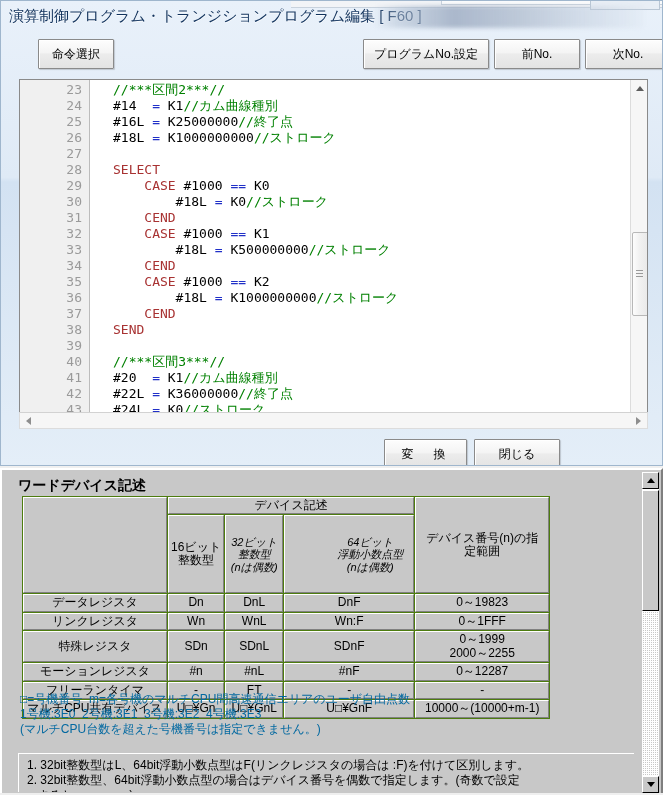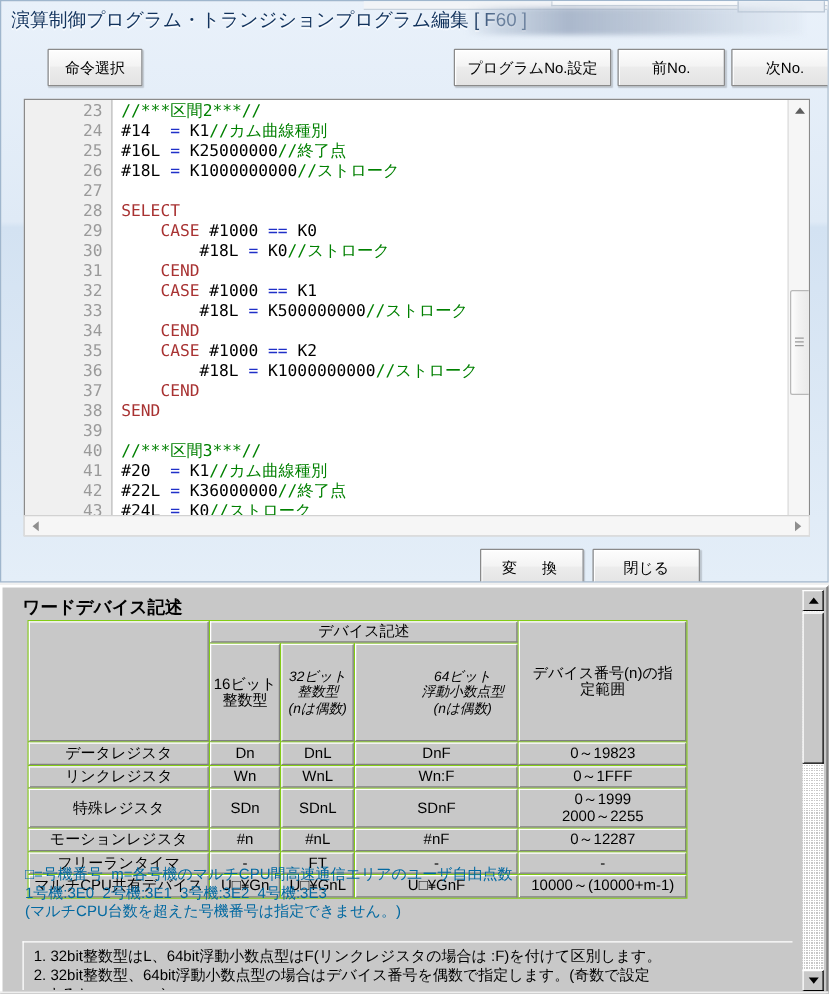--- a/index.html
+++ b/index.html
@@ -94,21 +94,21 @@
   .gutter .ln{
     height:16px;line-height:16px;
     text-align:right;padding-right:7px;
     font-family:"DejaVu Sans Mono","Liberation Mono",monospace;
     font-size:13px;color:#9a9a9a;
   }
   .code-pane{
     position:absolute;left:71px;top:0;right:18px;height:100%;
     overflow:hidden;background:#fff;
   }
-  .code-pane-inner{padding:2px 0 0 6px;}
+  .code-pane-inner{padding:2px 0 0 22px;}
   .code-line{
     height:16px;line-height:16px;white-space:pre;
     font-family:"DejaVu Sans Mono","Liberation Mono",monospace;
     font-size:13px;color:#000;
   }
   .tk-cm{color:#008000;}
   .tk-kw{color:#a83232;}
   .tk-op{color:#2030c8;}
   .tk-id{color:#000000;}
 
@@ -171,21 +171,21 @@
   }
   .lower-client{
     position:absolute;left:2px;top:2px;width:630px;height:320px;
     overflow:hidden;
   }
 
   
   table.dev{
     position:absolute;left:18px;top:24px;
     border-collapse:separate;border-spacing:1px;
-    background:#84cc16;
+    background:#4d7c0f;
     font-size:12px;
   }
   table.dev td{
     background:#c8c8c8;
     border:1px solid;
     border-color:#ffffff #808080 #808080 #ffffff;
     text-align:center;vertical-align:middle;
     padding:1px 2px;
     color:#000;
     line-height:1.12;

